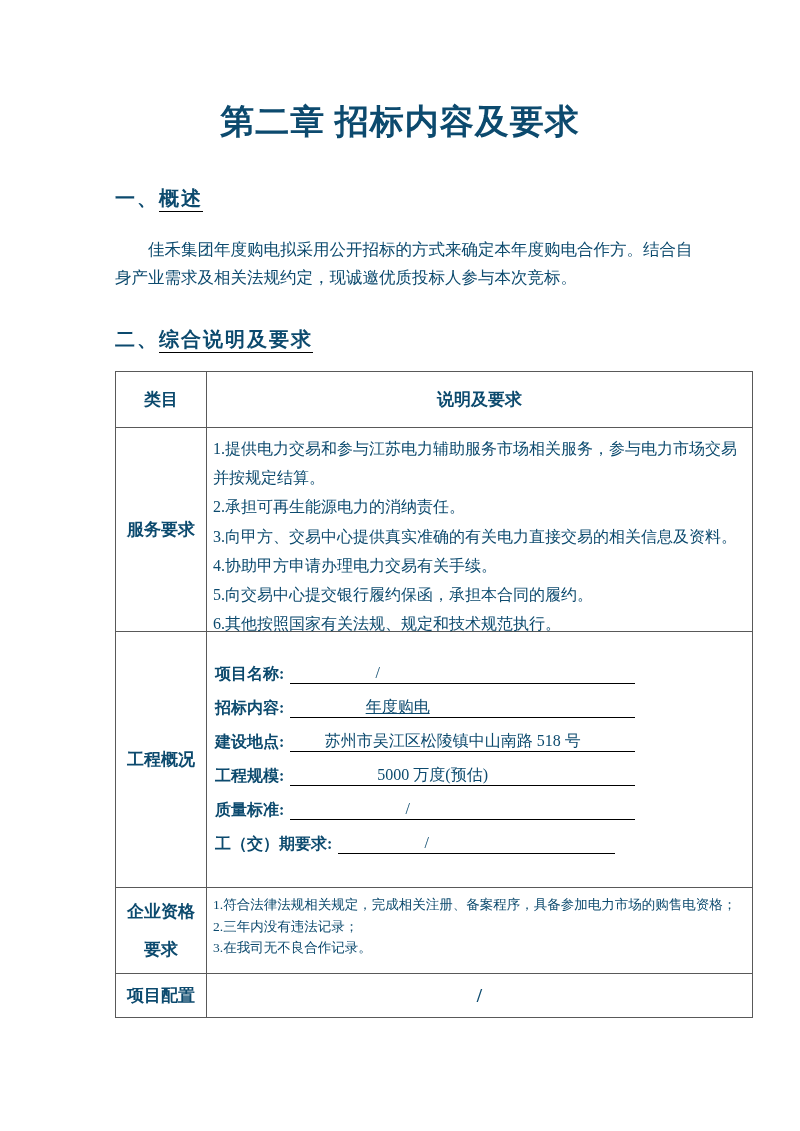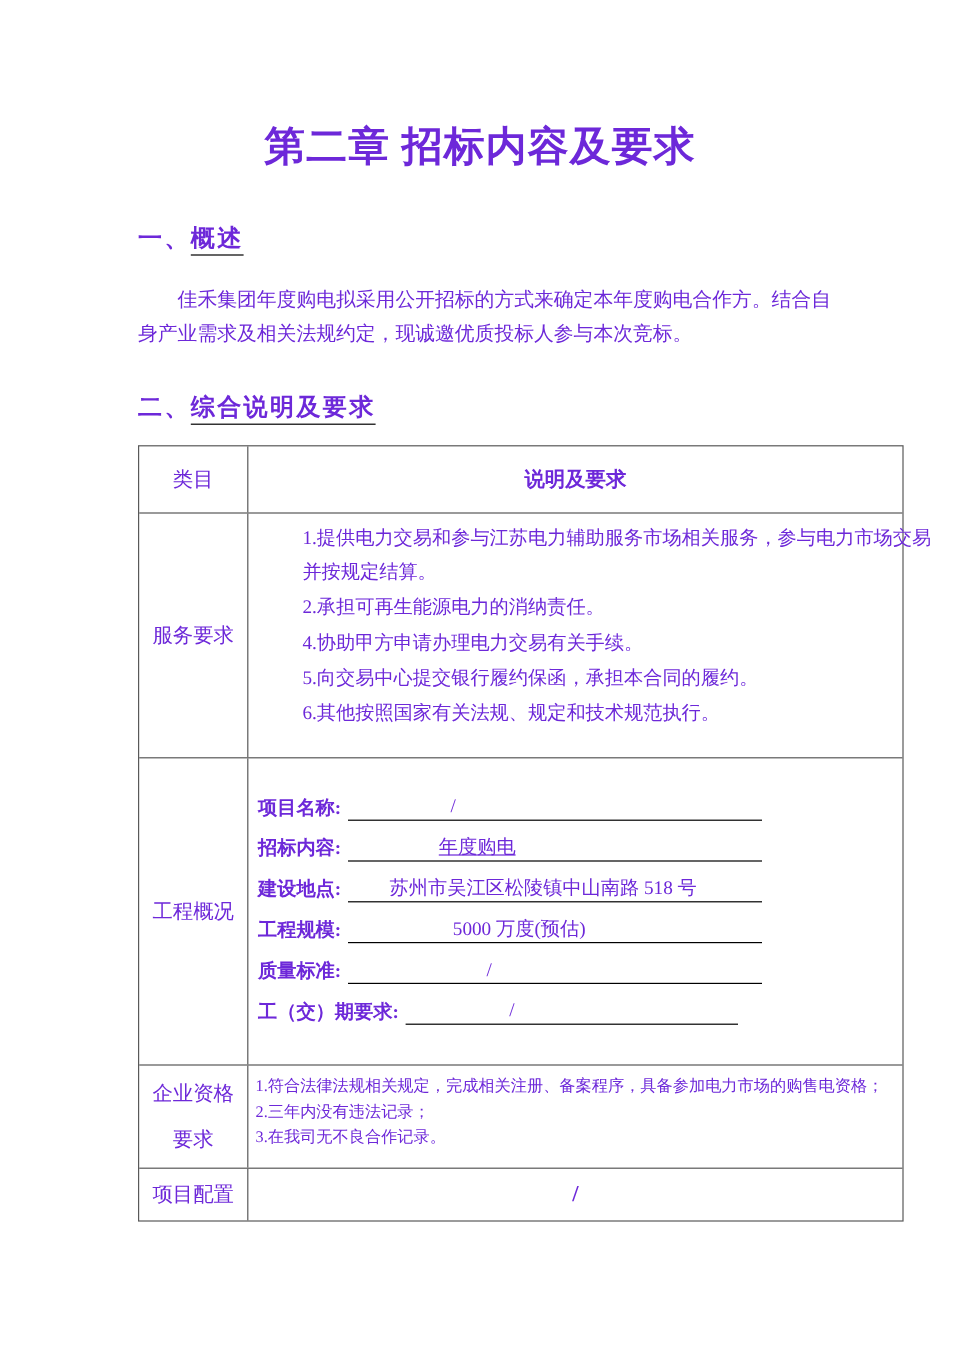--- a/index.html
+++ b/index.html
@@ -1,18 +1,18 @@
 <!DOCTYPE html>
 <html><head>
 <meta charset="utf-8">
 <style>
   html,body { margin:0; padding:0; background:#ffffff; }
   .page {
     position:relative; width:800px; height:1131px; margin:0 auto;
-    background:#ffffff; color:#6d28d9;
+    background:#ffffff; color:#0c4a6e;
     font-family:"Liberation Serif","DejaVu Serif",serif;
     overflow:hidden;
   }
   .doc-title {
     position:absolute; top:99px; left:0; width:100%;
     text-align:center; font-size:34px; font-weight:bold;
     letter-spacing:1px; margin:0;
   }
   .sec-head {
     position:absolute; left:115px;
@@ -30,31 +30,31 @@
   
   .tbl {
     position:absolute; left:115px; top:371px; width:638px;
     border:1px solid #595959; box-sizing:border-box;
   }
   .trow { display:flex; border-top:1px solid #595959; box-sizing:border-box; }
   .trow:first-child { border-top:none; }
   .c1 {
     width:91px; flex:0 0 91px; border-right:1px solid #595959;
     display:flex; flex-direction:column; align-items:center; justify-content:center;
-    font-weight:normal; font-size:17px; text-align:center; box-sizing:border-box;
+    font-weight:bold; font-size:17px; text-align:center; box-sizing:border-box;
   }
   .c2 { flex:1; box-sizing:border-box; min-width:0; }
 
   .trow--header { height:55px; }
   .trow--header .c2 {
     display:flex; align-items:center; justify-content:center;
     font-weight:bold; font-size:17px;
   }
   .trow--service { height:204px; }
-  .trow--service .c2 { padding:6px 4px 0 6px; font-size:16px;margin-left:39px; }
+  .trow--service .c2 { padding:6px 4px 0 6px; font-size:16px; }
   .sline { height:29.2px; line-height:29.2px; white-space:nowrap; }
 
   .trow--project { height:256px; }
   .trow--project .c2 { padding:18px 0 0 8px; }
   .frow { height:34px; display:flex; align-items:flex-end; width:420px; }
   .frow--last { width:400px; }
   .flabel { font-weight:bold; font-size:16px; margin-right:6px; white-space:nowrap; line-height:20px; }
   .fline {
     flex:1; border-bottom:1px solid #000; text-align:center;
     font-size:16px; line-height:20px; white-space:nowrap; min-width:0;
@@ -103,20 +103,21 @@
       <div class="c1">类目</div>
       <div class="c2">说明及要求</div>
     </div>
 
     <div class="trow trow--service">
       <div class="c1">服务要求</div>
       <div class="c2">
         <div class="sline">1.提供电力交易和参与江苏电力辅助服务市场相关服务，参与电力市场交易</div>
         <div class="sline">并按规定结算。</div>
         <div class="sline">2.承担可再生能源电力的消纳责任。</div>
+        <div class="sline">3.向甲方、交易中心提供真实准确的有关电力直接交易的相关信息及资料。</div>
         <div class="sline">4.协助甲方申请办理电力交易有关手续。</div>
         <div class="sline">5.向交易中心提交银行履约保函，承担本合同的履约。</div>
         <div class="sline">6.其他按照国家有关法规、规定和技术规范执行。</div>
       </div>
     </div>
 
     <div class="trow trow--project">
       <div class="c1">工程概况</div>
       <div class="c2">
         <div class="frow">

